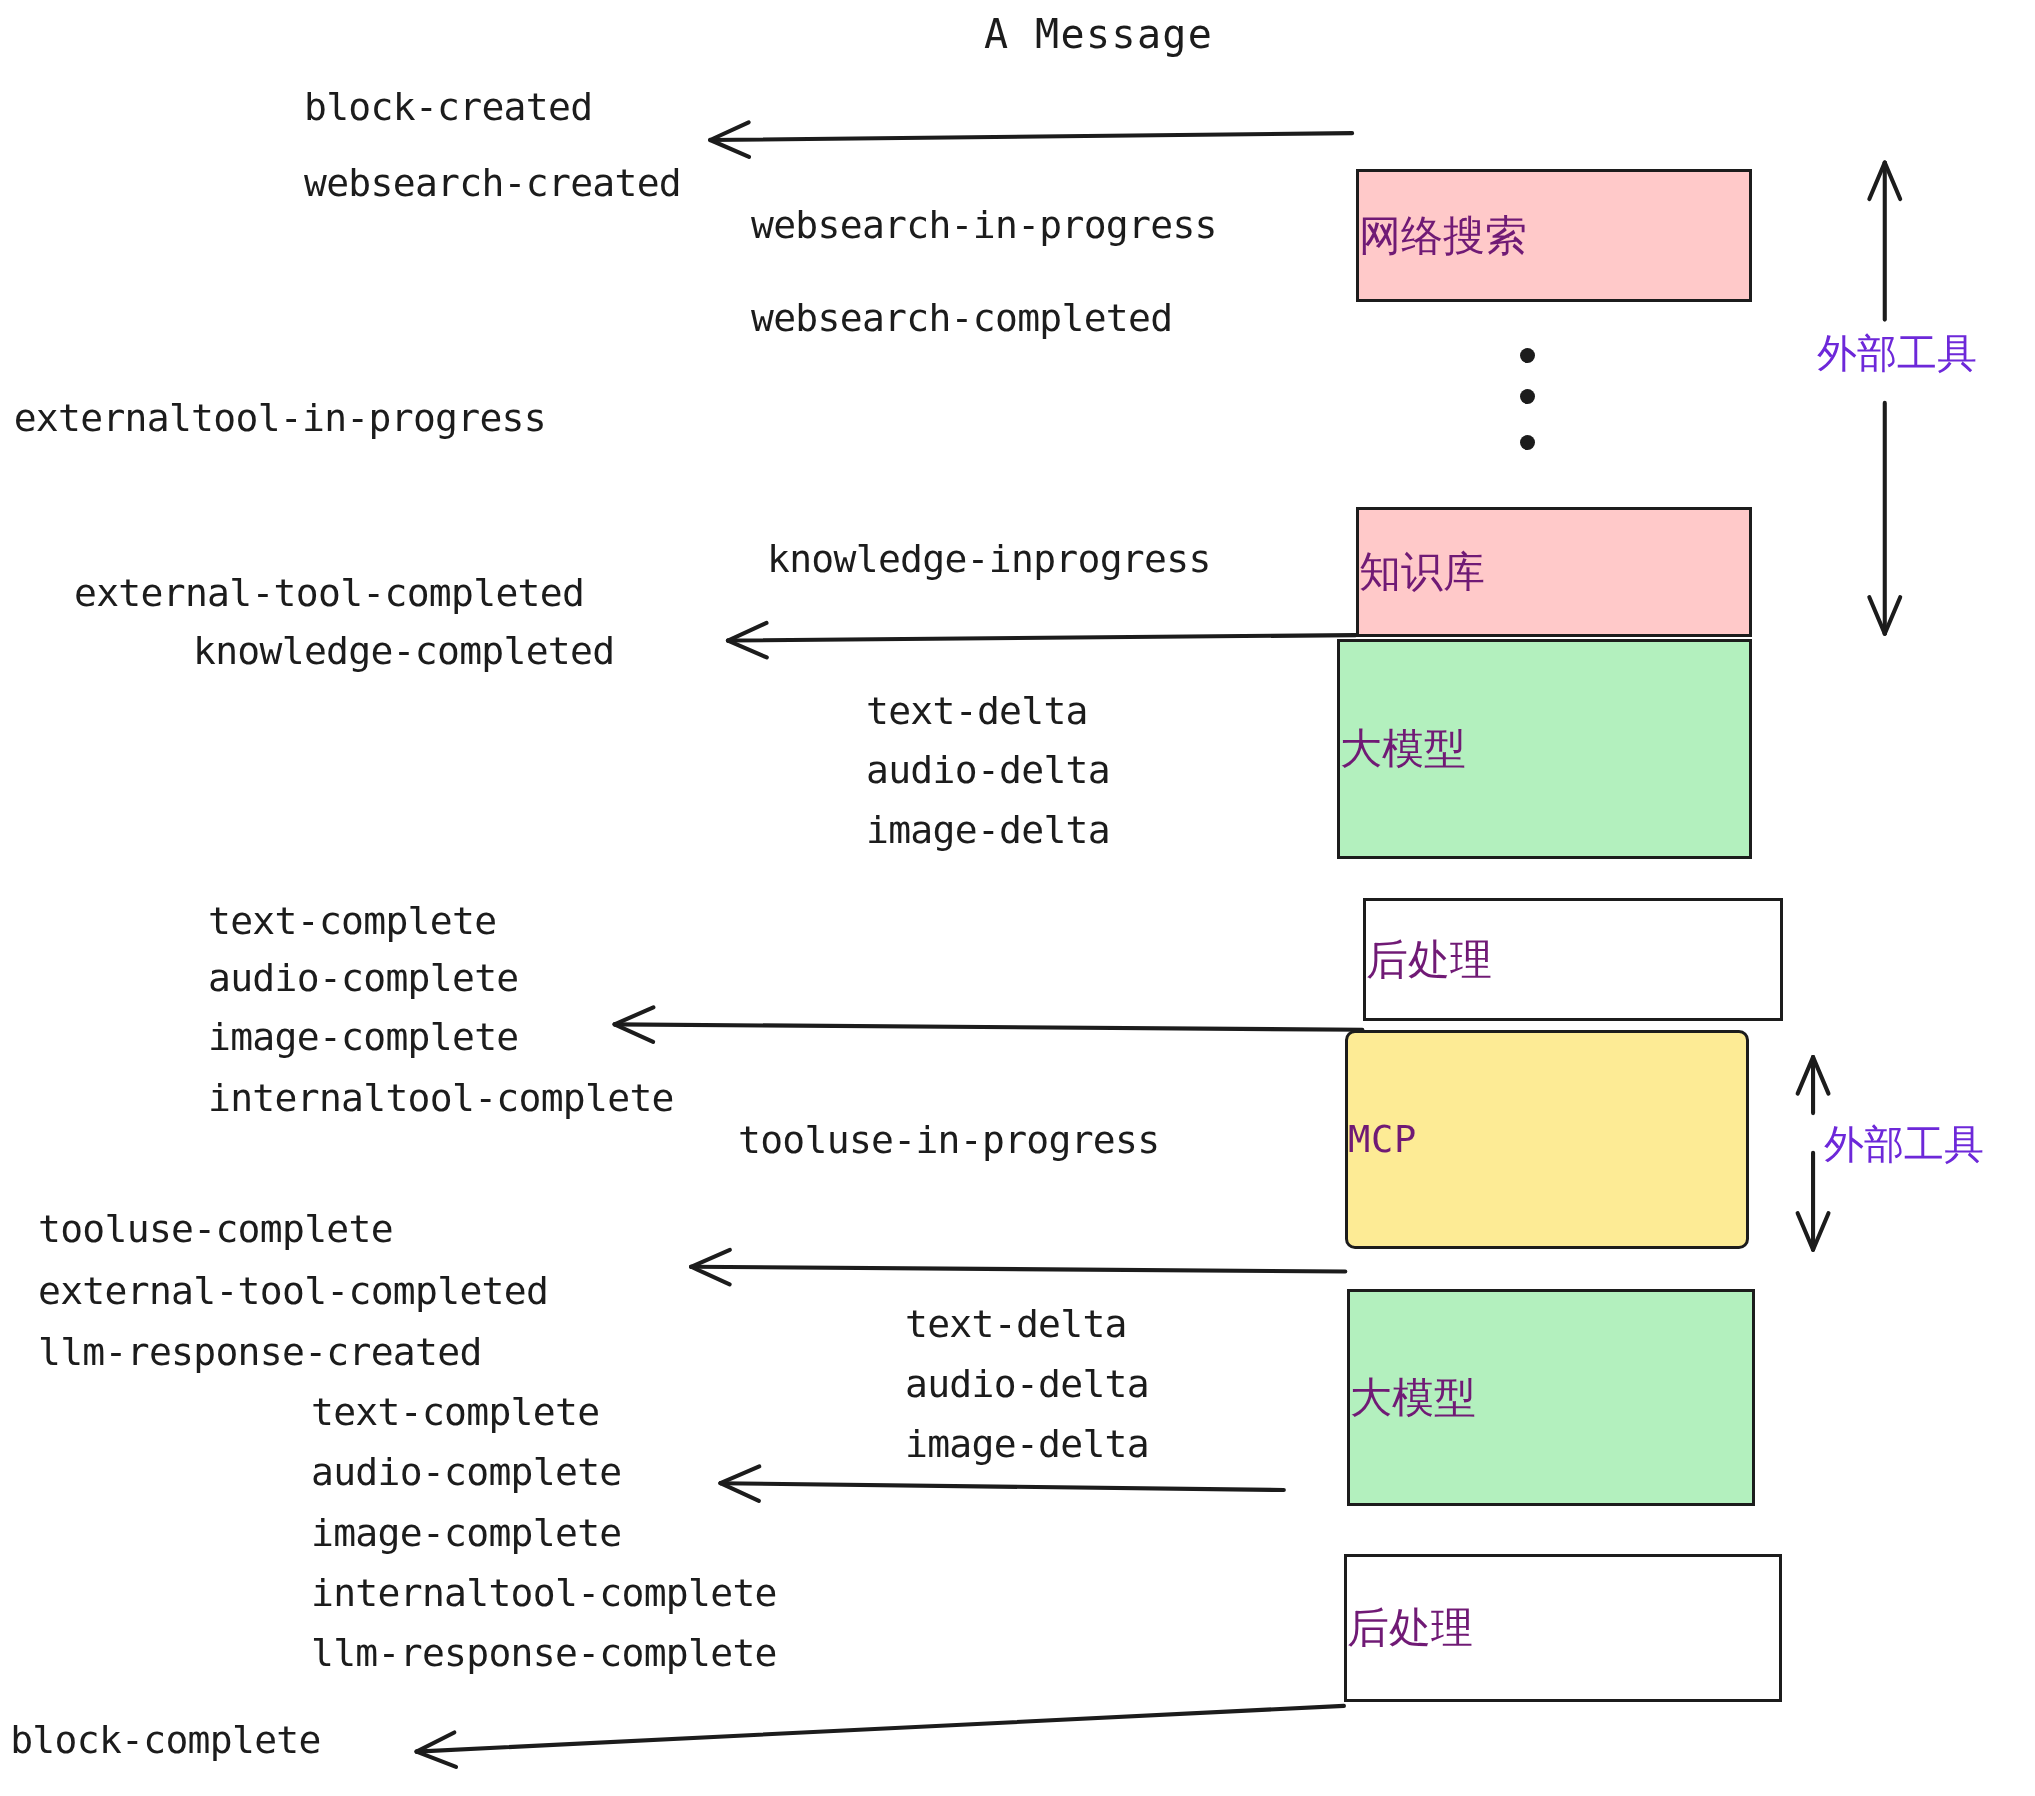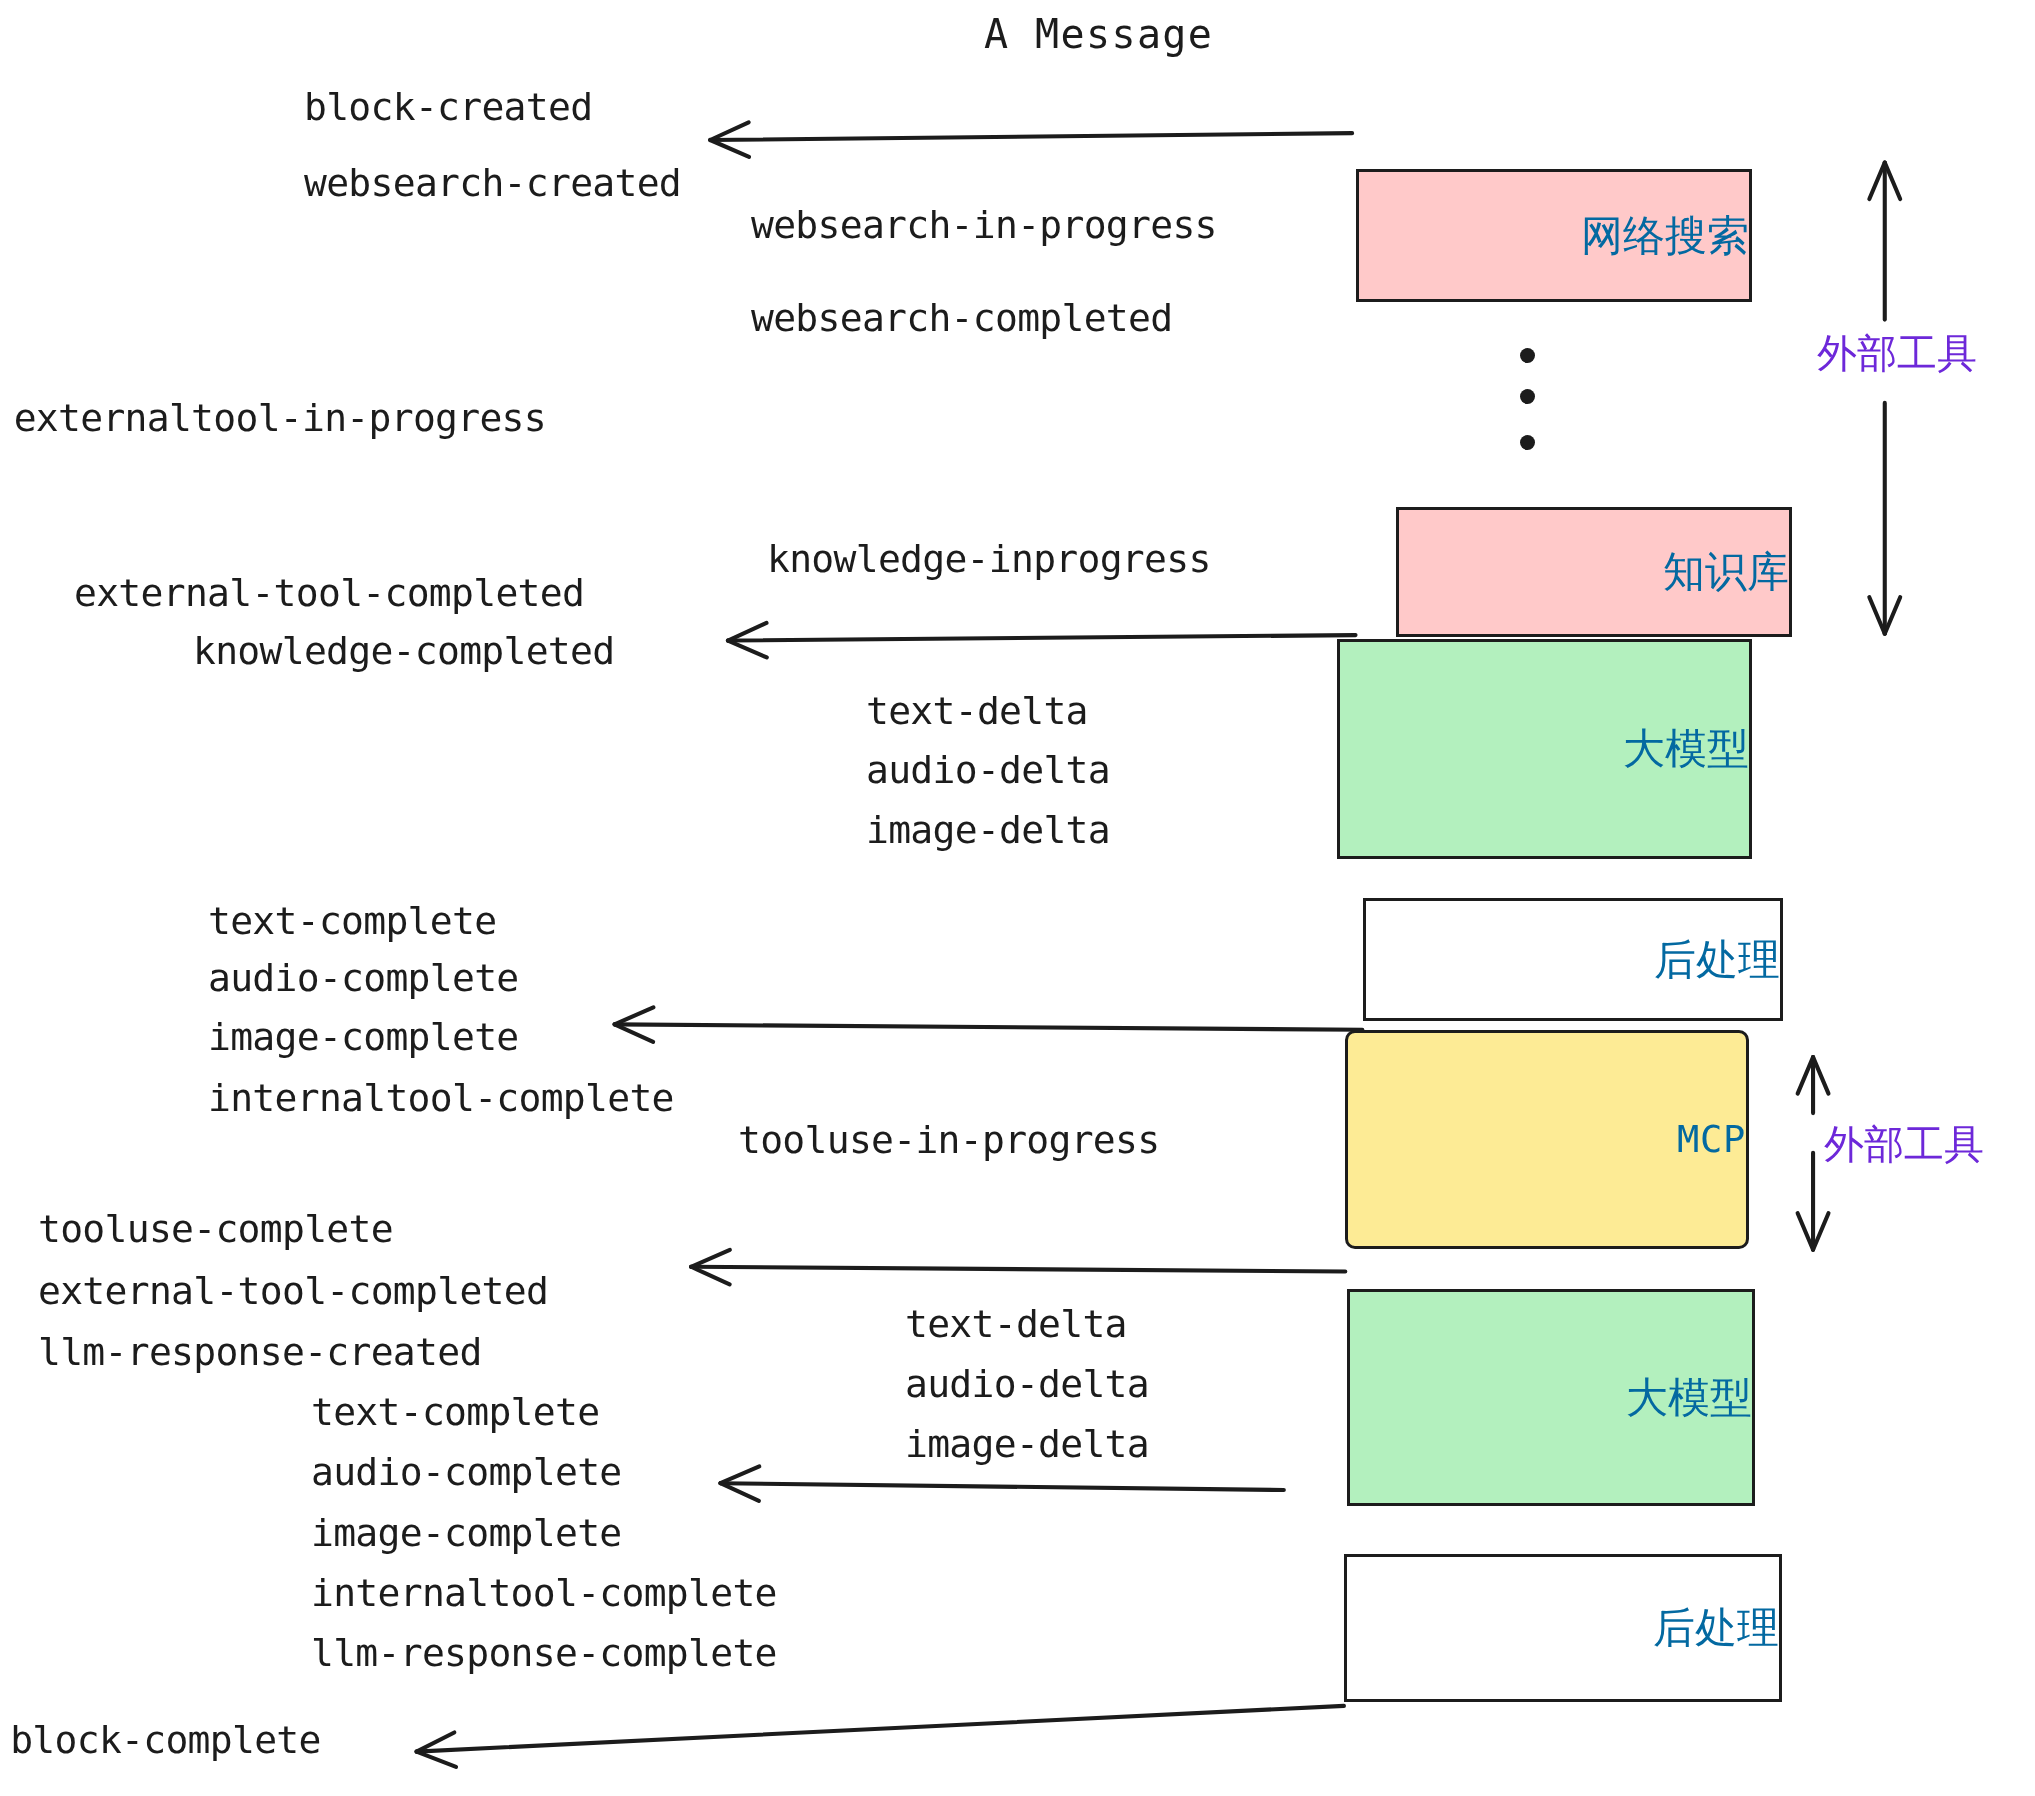--- a/index.html
+++ b/index.html
@@ -35,23 +35,23 @@
     letter-spacing: 1.4px;
     line-height: 1;
   }
   
   .nodebox {
     position: absolute;
     box-sizing: border-box;
     border: 3.4px solid #1c1c1c;
     display: flex;
     align-items: center;
-    justify-content: flex-end;
+    justify-content: flex-start;
     font-family: "DejaVu Sans", "Liberation Sans", sans-serif;
-    color: #0369a1;
+    color: #701a75;
     font-size: 42px;
     line-height: 1;
   }
   .nodebox.mono {
     font-family: "DejaVu Sans Mono", "Liberation Mono", monospace;
     font-size: 37px;
     letter-spacing: 0.7px;
     border-radius: 10px;
   }
   
@@ -184,21 +184,21 @@
       <div class="evt" style="left: 311px; top: 1514px;">image-complete</div>
       <div class="evt" style="left: 311px; top: 1574px;">internaltool-complete</div>
       <div class="evt" style="left: 311px; top: 1634px;">llm-response-complete</div>
       <div class="evt" style="left: 10.2px; top: 1721px;">block-complete</div>
     </div>
 
   <div id="nodes-layer">
       <div class="nodebox" style="left: 1356px; top: 169px; width: 396px; height: 133px; background: rgb(255, 201, 201); border-color: rgb(28, 28, 28);">
         <span>网络搜索</span>
       </div>
-      <div class="nodebox" style="left: 1356px; top: 507px; width: 396px; height: 130px; background: rgb(255, 201, 201); border-color: rgb(28, 28, 28); margin-left: 40px;">
+      <div class="nodebox" style="left: 1356px; top: 507px; width: 396px; height: 130px; background: rgb(255, 201, 201); border-color: rgb(28, 28, 28);">
         <span>知识库</span>
       </div>
       <div class="nodebox" style="left: 1337px; top: 639px; width: 415px; height: 220px; background: rgb(179, 240, 190); border-color: rgb(28, 28, 28);">
         <span>大模型</span>
       </div>
       <div class="nodebox" style="left: 1363px; top: 898px; width: 420px; height: 123px; background: rgb(255, 255, 255); border-color: rgb(28, 28, 28);">
         <span>后处理</span>
       </div>
       <div class="nodebox mono" style="left: 1345px; top: 1030px; width: 404px; height: 219px; background: rgb(253, 235, 149); border-color: rgb(28, 28, 28);">
         <span>MCP</span>

